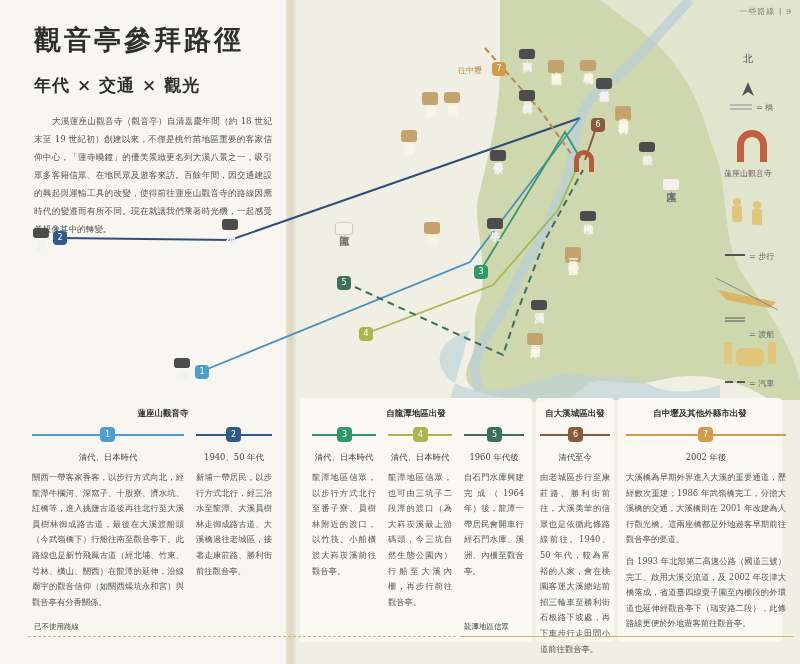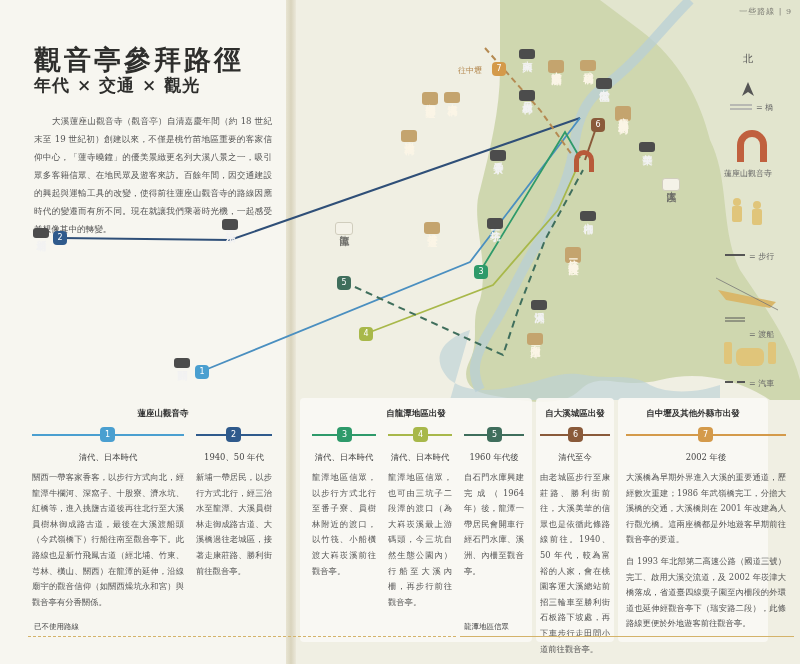--- a/index.html
+++ b/index.html
@@ -3,21 +3,21 @@
 <meta charset="utf-8">
 <style>
   * { box-sizing: border-box; margin: 0; padding: 0; }
   html, body { width: 800px; height: 664px; overflow: hidden; }
   body { background: #f3f1e6; font-family: "DejaVu Serif", "Liberation Serif", serif; color: #3a3a38; position: relative; }
 
   .left-page { position: absolute; left: 0; top: 0; width: 286px; height: 664px; background: #f7f6f0; }
   .gutter { position: absolute; left: 286px; top: 0; width: 10px; height: 664px; background: linear-gradient(90deg, #e8e4d2, #d9d4bd 50%, #ebe8da); }
   .right-page { position: absolute; left: 296px; top: 0; width: 504px; height: 664px; background: #f0efe3; overflow: hidden; }
 
-  .title { position: absolute; left: 34px; top: 42px; font-size: 27px; font-weight: bold; letter-spacing: 3px; color: #2e2e2c; }
+  .title { position: absolute; left: 34px; top: 22px; font-size: 27px; font-weight: bold; letter-spacing: 3px; color: #2e2e2c; }
   .subtitle { position: absolute; left: 34px; top: 74px; font-size: 17px; font-weight: bold; letter-spacing: 1px; color: #2e2e2c; }
   .intro { position: absolute; left: 34px; top: 112px; width: 238px; font-size: 8.6px; line-height: 18px; color: #555; text-indent: 18px; text-align: justify; }
 
   .map-svg { position: absolute; left: 0; top: 0; }
 
   .vlabel { position: absolute; writing-mode: vertical-rl; font-size: 10px; line-height: 12px; padding: 4px 2px; border-radius: 3px; letter-spacing: 1px; font-weight: bold; }
   .vlabel.dark { background: #4c4c4c; color: #f2f2f2; }
   .vlabel.tan { background: #c4a46e; color: #fbf5e6; }
   .vlabel.outline { background: #f4f2e8; color: #6a6a66; border: 1px solid #d0cdbd; font-weight: normal; }
 
@@ -188,21 +188,21 @@
 <div class="panel" style="left:536px;width:78px;">
   <div class="panel-head">自大溪城區出發</div>
   <div class="route-col" style="left:4px;width:70px;">
     <div class="route-line" style="left:0;width:70px;background:#8a5a3a;"></div>
     <div class="route-num" style="left:28px;background:#8a5a3a;">6</div>
     <div class="route-era">清代至今</div>
     <div class="route-text" style="width:70px;">由老城區步行至康莊路、勝利街前往，大溪美華的信眾也是依循此條路線前往。1940、50 年代，較為富裕的人家，會在桃園客運大溪總站前招三輪車至勝利街石板路下坡處，再下車步行走田間小道前往觀音亭。</div>
   </div>
 </div>
 
-<div class="panel" style="left:618px;width:150px;">
+<div class="panel" style="left:618px;width:164px;">
   <div class="panel-head">自中壢及其他外縣市出發</div>
   <div class="route-col" style="left:8px;width:160px;">
     <div class="route-line" style="left:0;width:160px;background:#d49a4a;"></div>
     <div class="route-num" style="left:72px;background:#d49a4a;">7</div>
     <div class="route-era">2002 年後</div>
     <div class="route-text" style="width:160px;">大溪橋為早期外界進入大溪的重要通道，歷經數次重建；1986 年武嶺橋完工，分擔大溪橋的交通，大溪橋則在 2001 年改建為人行觀光橋。這兩座橋都是外地遊客早期前往觀音亭的要道。</div>
     <div class="route-text" style="top:130px;width:160px;">自 1993 年北部第二高速公路（國道三號）完工、啟用大溪交流道，及 2002 年崁津大橋落成，省道臺四線粟子園至內柵段的外環道也延伸經觀音亭下（瑞安路二段），此條路線更便於外地遊客前往觀音亭。</div>
   </div>
 </div>
 

